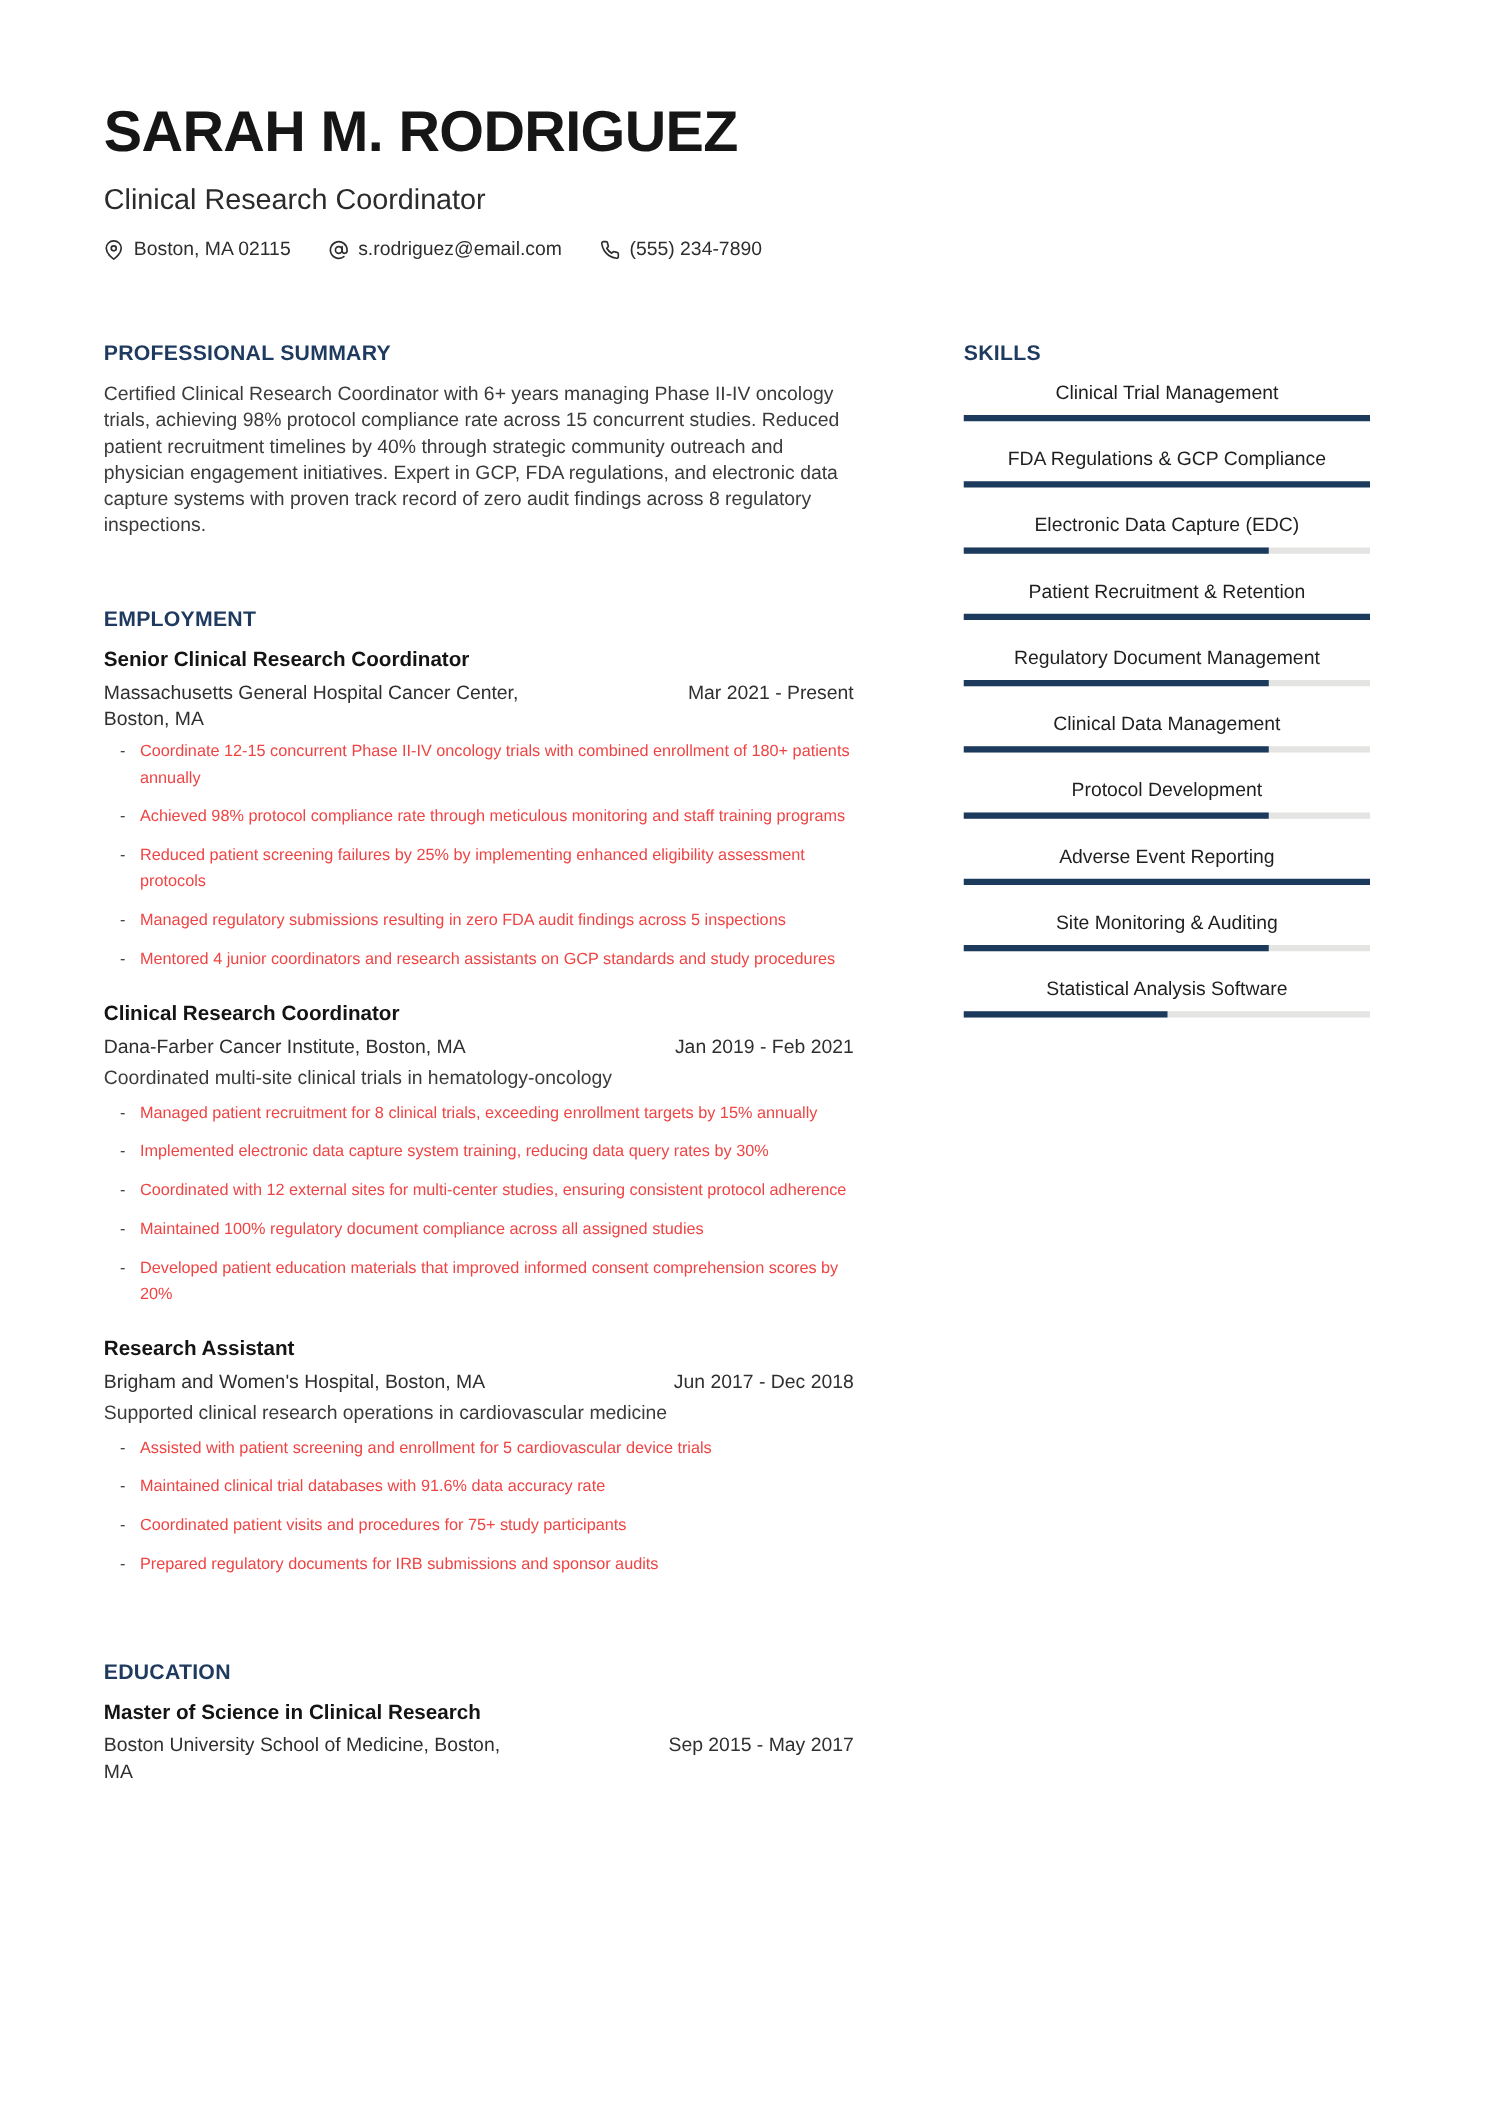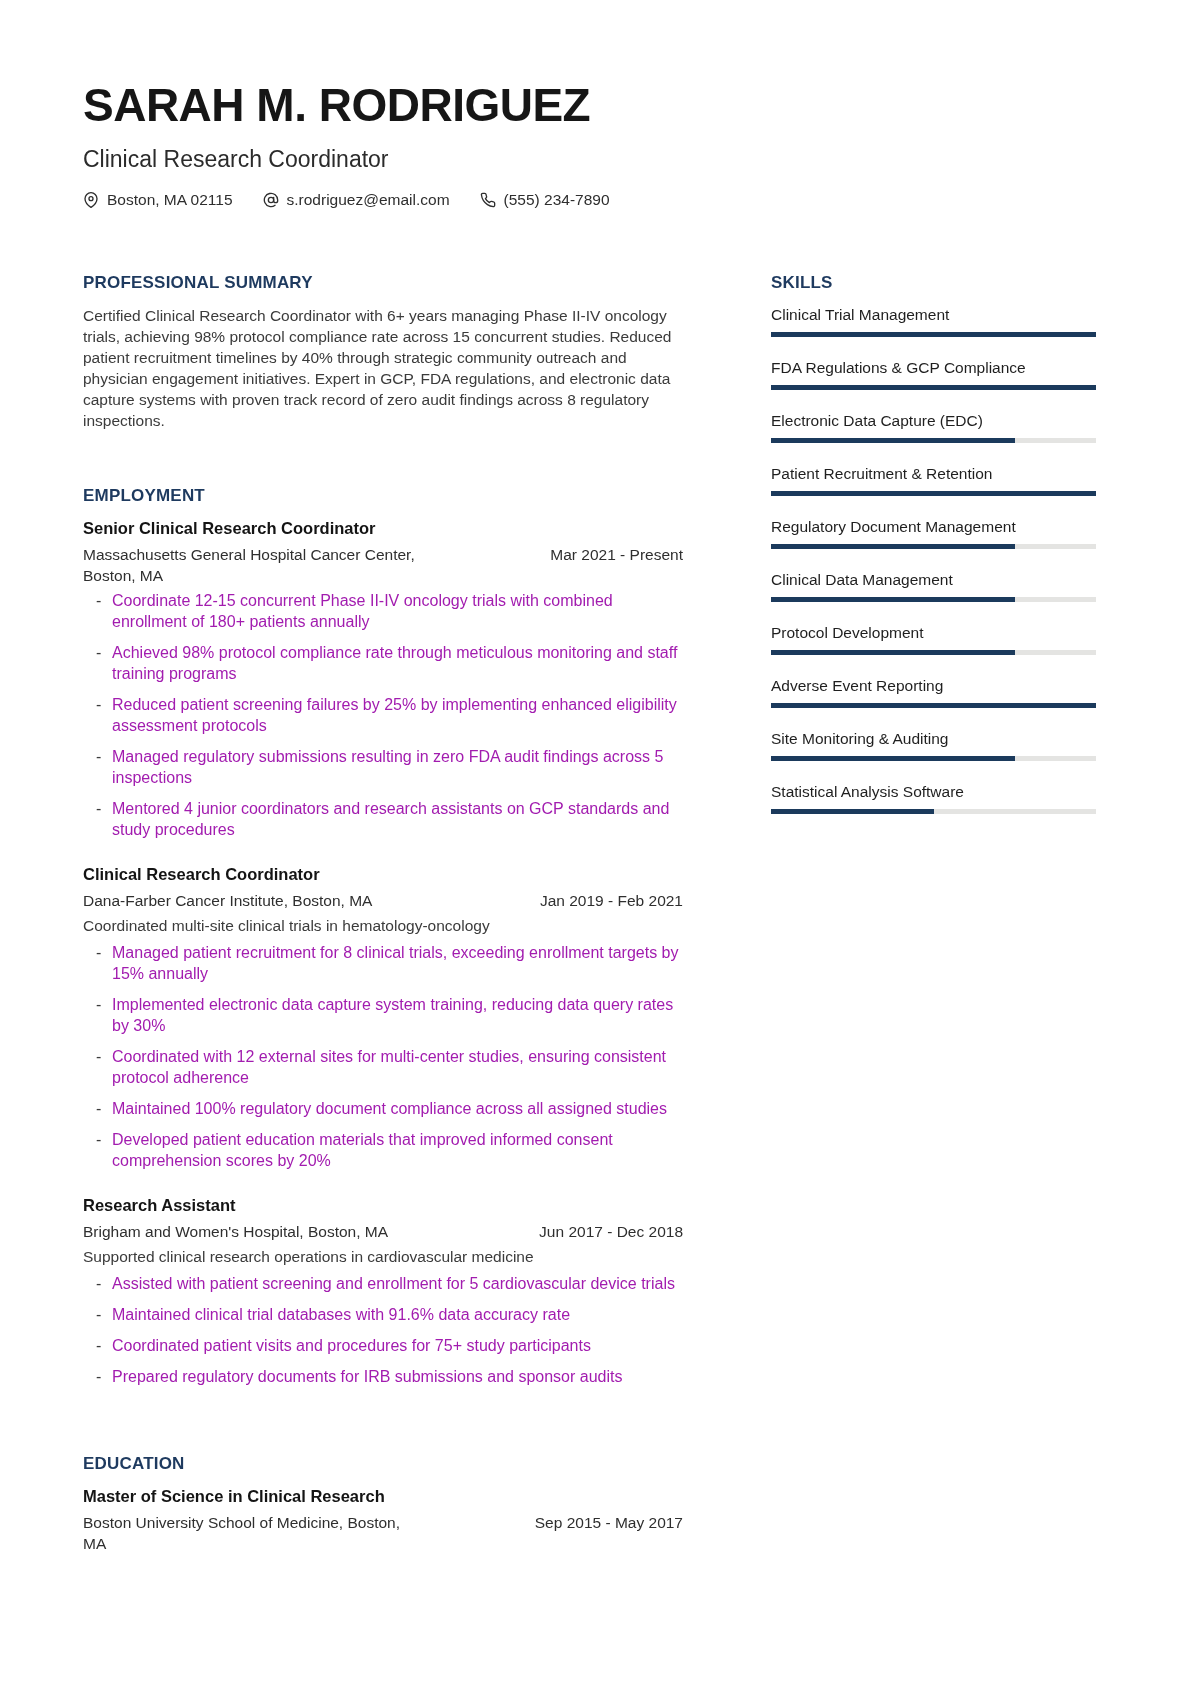--- a/index.html
+++ b/index.html
@@ -96,23 +96,23 @@
     margin: 0 0 6px 0;
     font-size: 15.5px;
     line-height: 21px;
     color: #3b3b3b;
   }
   ul.bullets { margin: 0; padding: 0; list-style: none; }
   ul.bullets li {
     position: relative;
     padding-left: 29px;
     margin-bottom: 10px;
-    font-size: 16px;
-    line-height: 21px;
-    color: #a21caf;
+    font-size: 13px;
+    line-height: 21px;
+    color: #ef4444;
   }
   ul.bullets li::before {
     content: "-";
     position: absolute;
     left: 13px;
     top: 0;
     color: #3b3b3b;
   }
 
   
@@ -129,21 +129,21 @@
     justify-content: space-between;
     align-items: flex-start;
     font-size: 15.5px;
     line-height: 21px;
     color: #2f2f2f;
   }
   .edu-school { max-width: 340px; }
   .edu-dates { white-space: nowrap; text-align: right; }
 
   
-  .skill { margin-bottom: 21px; }
+  .skill { margin-bottom: 21px; text-align: center; }
   .skill-label {
     font-size: 15.5px;
     line-height: 20px;
     color: #1f1f1f;
   }
   .skill-bar {
     margin-top: 7px;
     width: 100%;
     height: 5px;
     background: #e4e4e2;

